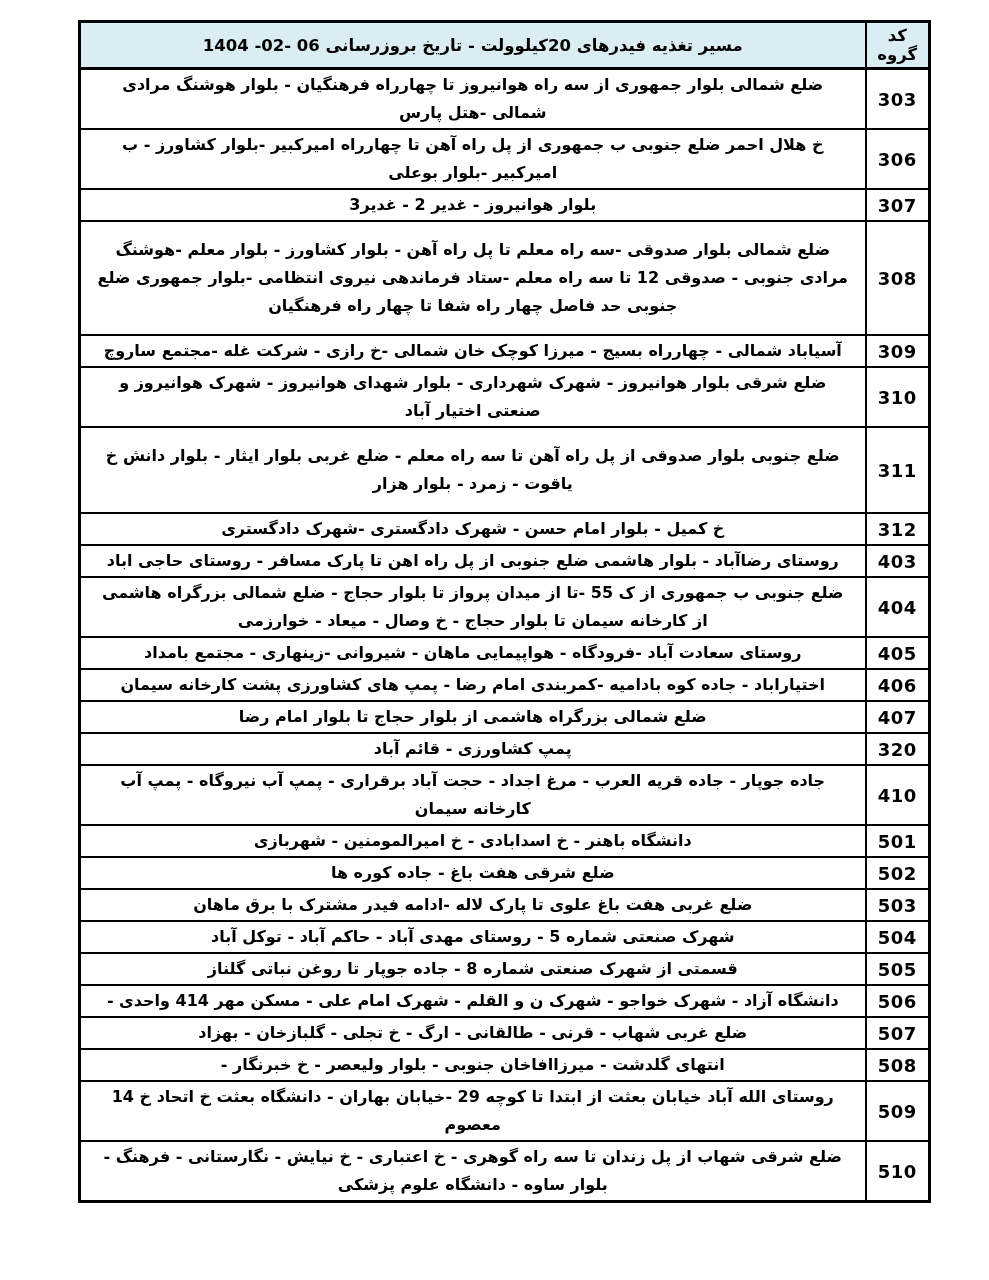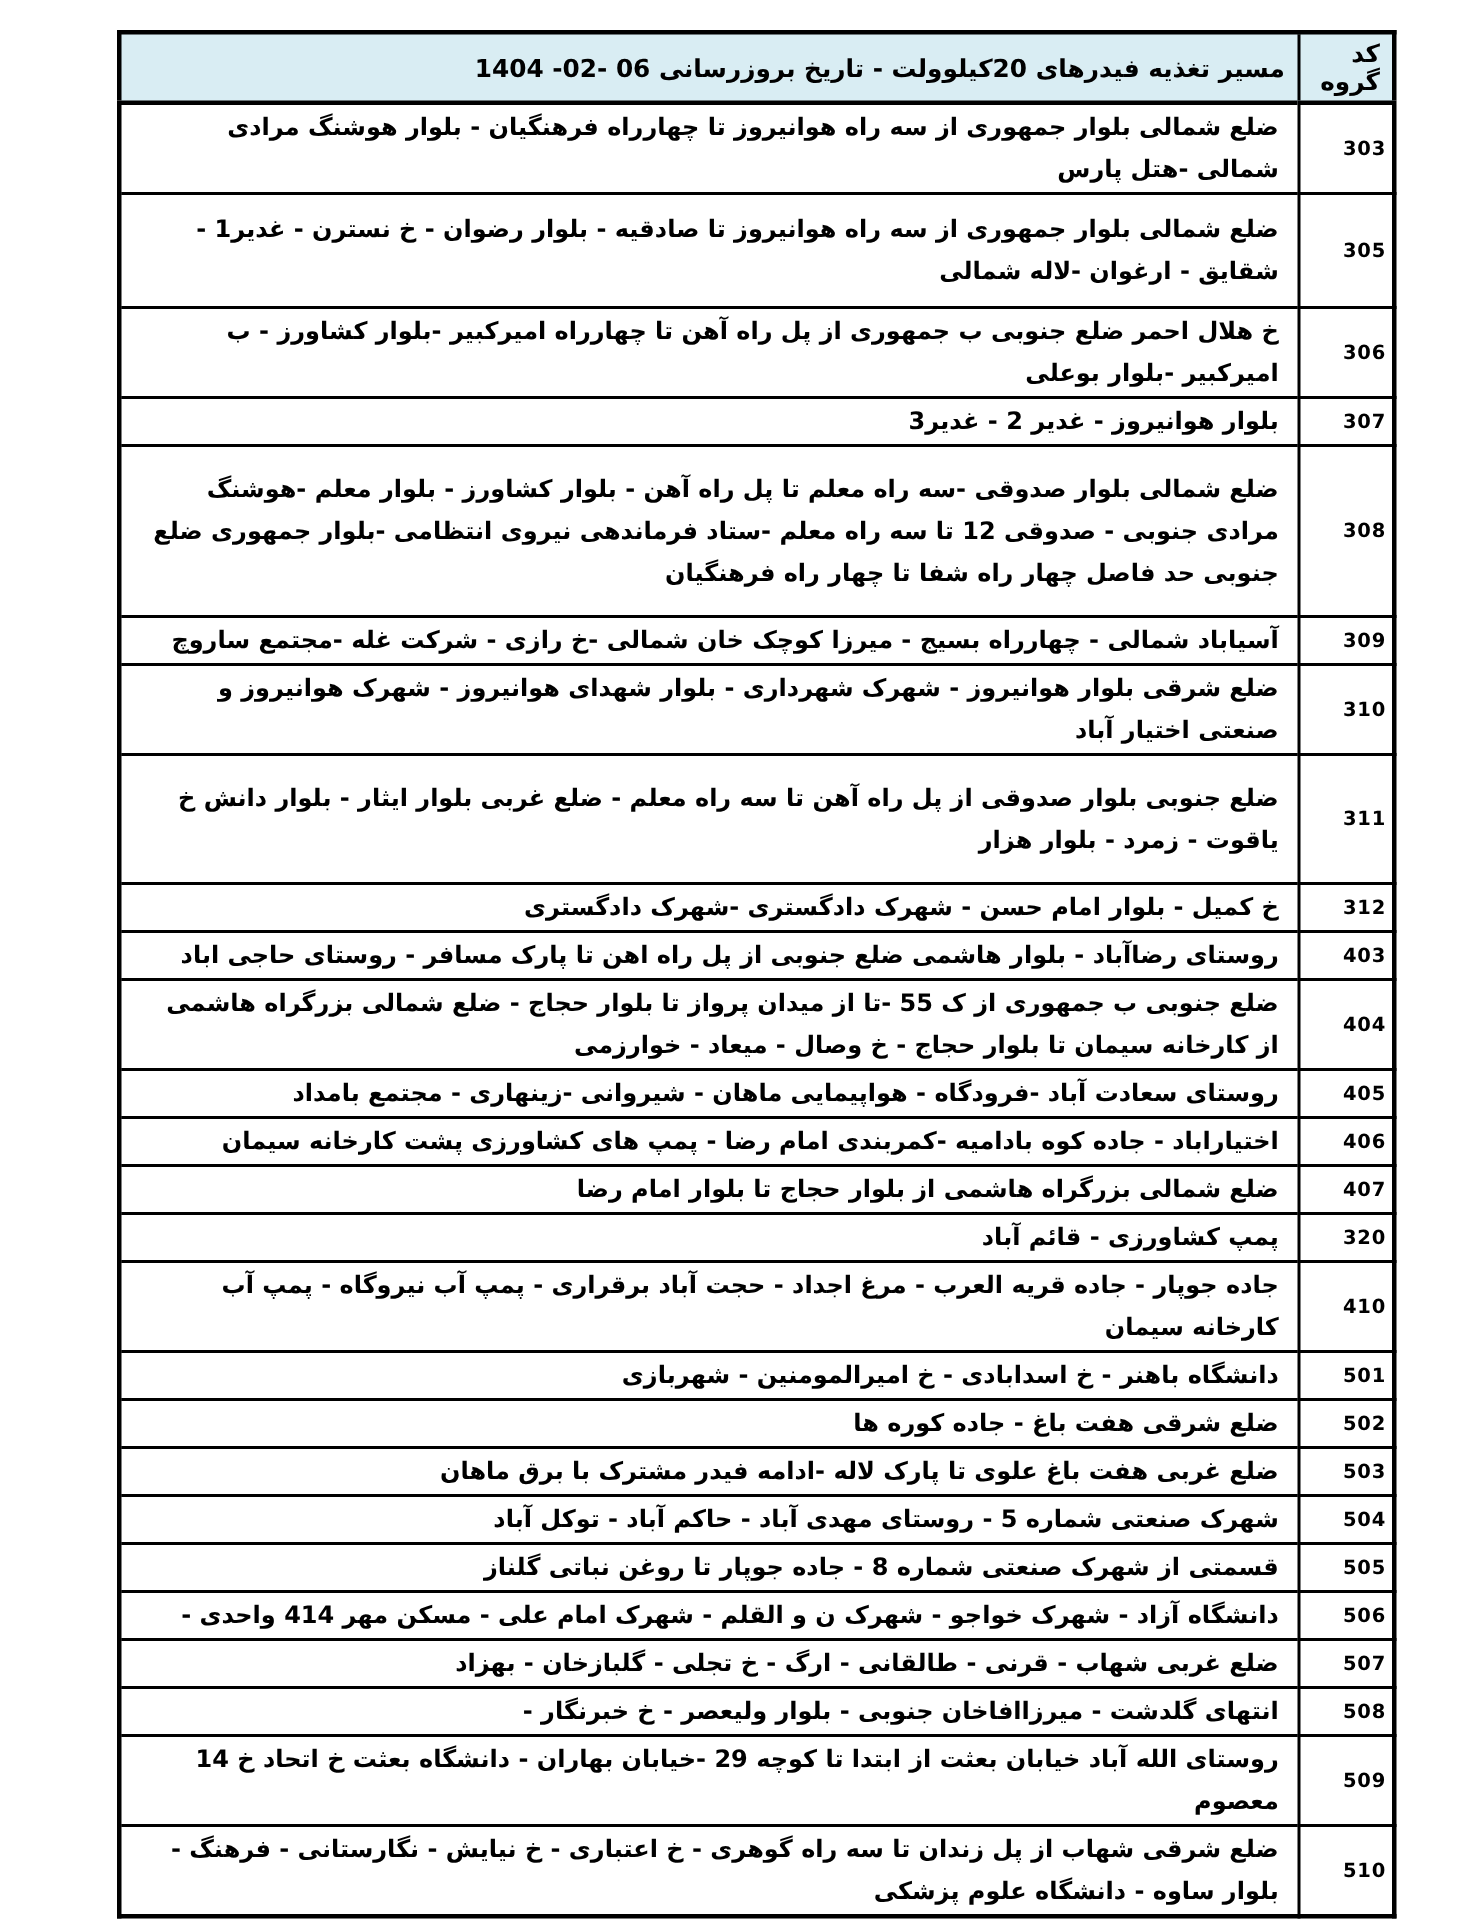--- a/index.html
+++ b/index.html
@@ -23,34 +23,34 @@
     right: 58px;
     width: 853px;
     border-collapse: collapse;
     border: 3px solid #000000;
     table-layout: fixed;
   }
   th, td {
     border: 2px solid #000000;
     color: #000000;
     font-weight: bold;
-    text-align: right;
+    text-align: center;
     vertical-align: middle;
   }
   th.code-header, th.route-header {
     background: #d9edf3;
     height: 40px;
     font-size: 16.5px;
     padding: 2px 8px;
   }
   th.code-header { border-bottom: 3px solid #000; }
   th.route-header { border-bottom: 3px solid #000; }
   col.code-col { width: 64px; }
   td.code {
-    font-size: 13px;
+    font-size: 18px;
     padding: 1px 4px;
     letter-spacing: 0.5px;
   }
   td.route {
     font-size: 16px;
     line-height: 28px;
     padding: 1px 12px;
   }
   td.route.tall  { padding: 9px 12px; }
   td.route.xtall { padding: 14px 12px; }
@@ -67,24 +67,20 @@
     <thead>
       <tr>
         <th class="code-header">کد گروه</th>
         <th class="route-header">مسیر تغذیه فیدرهای 20کیلوولت - تاریخ بروزرسانی 06 -02- 1404</th>
       </tr>
     </thead>
     <tbody>
         <tr>
           <td class="code">303</td>
           <td class="route">ضلع شمالی بلوار جمهوری از سه راه هوانیروز تا چهارراه فرهنگیان - بلوار هوشنگ مرادی شمالی -هتل پارس</td>
-        </tr>
-        <tr>
-          <td class="code">305</td>
-          <td class="route tall">ضلع شمالی بلوار جمهوری از سه راه هوانیروز تا صادقیه - بلوار رضوان - خ نسترن - غدیر1 - شقایق - ارغوان -لاله شمالی</td>
         </tr>
         <tr>
           <td class="code">306</td>
           <td class="route">خ هلال احمر  ضلع جنوبی ب جمهوری از پل راه آهن تا چهارراه امیرکبیر -بلوار کشاورز - ب امیرکبیر -بلوار بوعلی</td>
         </tr>
         <tr>
           <td class="code">307</td>
           <td class="route">بلوار هوانیروز - غدیر 2 - غدیر3</td>
         </tr>
         <tr>

